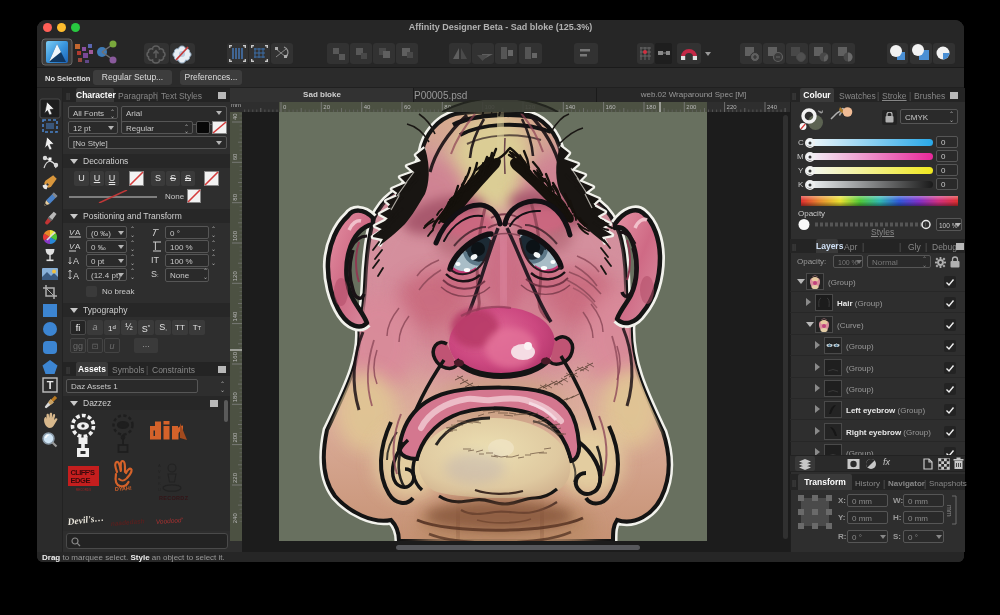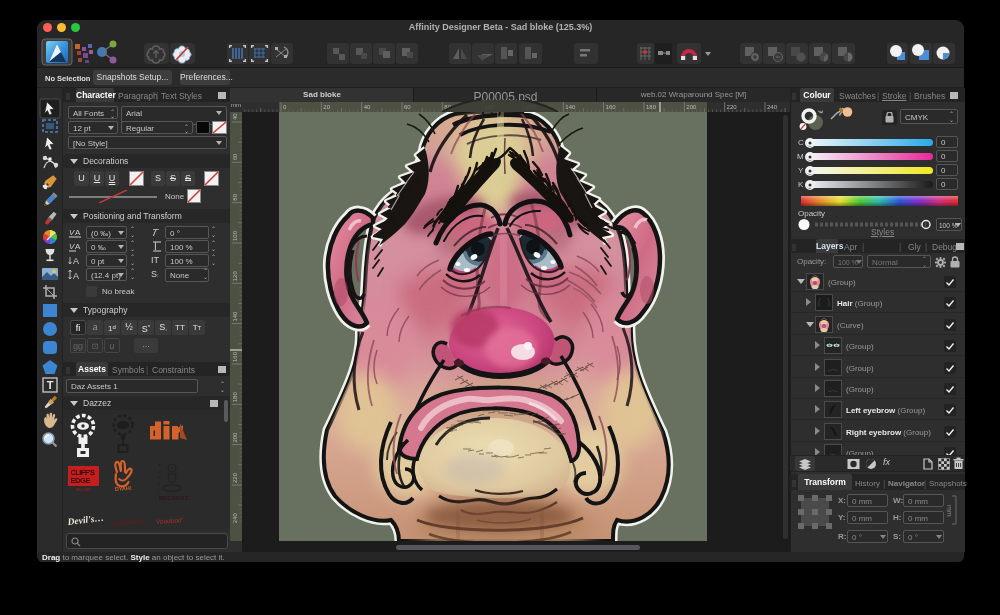--- a/index.html
+++ b/index.html
@@ -193,22 +193,22 @@
   <rect x="860" y="16" width="8" height="8" fill="#4a8fd4"></rect>
     <circle cx="859" cy="15" r="6" fill="#f2f2f2"></circle>
   <rect x="882" y="14" width="10" height="10" fill="#4a8fd4"></rect>
     <circle cx="881" cy="14" r="6" fill="#f2f2f2"></circle>
   <circle cx="906" cy="17" r="6.5" fill="#f2f2f2"></circle>
     <path d="M906 17 h6.5 a6.5 6.5 0 0 1-6.5 6.5 Z" fill="#4a8fd4"></path>
 </svg>
 
 <div class="abs" style="left:37px;top:68px;width:927px;height:20px;background:#2b2b2b;border-bottom:1px solid #202020;"></div>
 <div class="abs" style="left:45px;top:74px;font-size:7.5px;font-weight:bold;color:#e0e0e0;">No Selection</div>
-<div class="cbtn" style="left:93px;width:79px;">Snapshots Setup...</div>
-<div class="cbtn" style="left:180px;width:50px;">Preferences...</div>
+<div class="cbtn" style="left:93px;width:79px;">Regular Setup...</div>
+<div class="cbtn" style="left:180px;width:62px;">Preferences...</div>
 
 <div class="abs" style="left:37px;top:88px;width:26px;height:464px;background:#2b2b2b;border-right:1px solid #222;"></div>
 <svg class="abs" style="left:37px;top:88px;" width="26" height="464" viewBox="0 0 26 464">
   <rect x="3" y="11" width="20" height="19" rx="2" fill="#1e1e1e" stroke="#4a4a4a" stroke-width="1"></rect>
   <path d="M10 14 l7 7 l-4 0.5 l2 4.5 l-2.5 1 l-2-4.5 l-2.8 2.8 Z" fill="#f0f0f0" stroke="#222" stroke-width="0.6"></path>
   <g transform="translate(13,38)">
       <rect x="-7" y="-6" width="14" height="12" fill="none" stroke="#4a82c8" stroke-width="1.6" stroke-dasharray="3 2"></rect>
       <rect x="-4" y="-3" width="8" height="6" fill="#4a82c8" opacity="0.5"></rect>
     </g>
   <path d="M10 49 l7 7 l-4 0.5 l2 4.5 l-2.5 1 l-2-4.5 l-2.8 2.8 Z" fill="#f0f0f0" stroke="#222" stroke-width="0.6"></path>
@@ -529,21 +529,21 @@
       <line x1="6.2" y1="6.2" x2="9" y2="9" stroke="#888" stroke-width="1.2"></line>
     </svg>
 </div>
 
 <div id="canvas">
 
 <div class="abs" style="left:230px;top:88px;width:560px;height:14px;background:#242424;"></div>
 <div class="abs" style="left:230px;top:88px;width:184px;height:14px;background:#323232;border-right:1px solid #1a1a1a;"></div>
 <div class="abs" style="left:230px;top:90px;width:184px;text-align:center;font-size:8px;font-weight:bold;color:#d0d0d0;">Sad bloke</div>
 <div class="abs" style="left:414px;top:88px;width:183px;height:14px;background:#282828;border-right:1px solid #1a1a1a;"></div>
-<div class="abs" style="left:414px;top:90px;width:183px;text-align:center;font-size:12px;color:#989898;">P00005.psd</div>
+<div class="abs" style="left:414px;top:90px;width:183px;text-align:left;font-size:10px;color:#989898;">P00005.psd</div>
 <div class="abs" style="left:597px;top:88px;width:193px;height:14px;background:#282828;"></div>
 <div class="abs" style="left:597px;top:90px;width:193px;text-align:center;font-size:8px;color:#989898;">web.02 Wraparound Spec [M]</div>
 
 <div class="abs" style="left:230px;top:102px;width:12px;height:10px;background:#2e2e2e;"></div>
 <div class="abs" style="left:231px;top:102px;font-size:6px;color:#b0b0b0;">mm</div>
 <svg class="abs" style="left:242px;top:102px;" width="548" height="10" viewBox="0 0 548 10">
 <rect x="0" y="0" width="548" height="10" fill="#2e2e2e"></rect>
 <rect x="37" y="0" width="428" height="10" fill="#4c5142"></rect>
 <line x1="2.7" y1="7.5" x2="2.7" y2="10" stroke="#6a6a6a" stroke-width="0.6"></line>
       <line x1="6.7" y1="7.5" x2="6.7" y2="10" stroke="#6a6a6a" stroke-width="0.6"></line>

